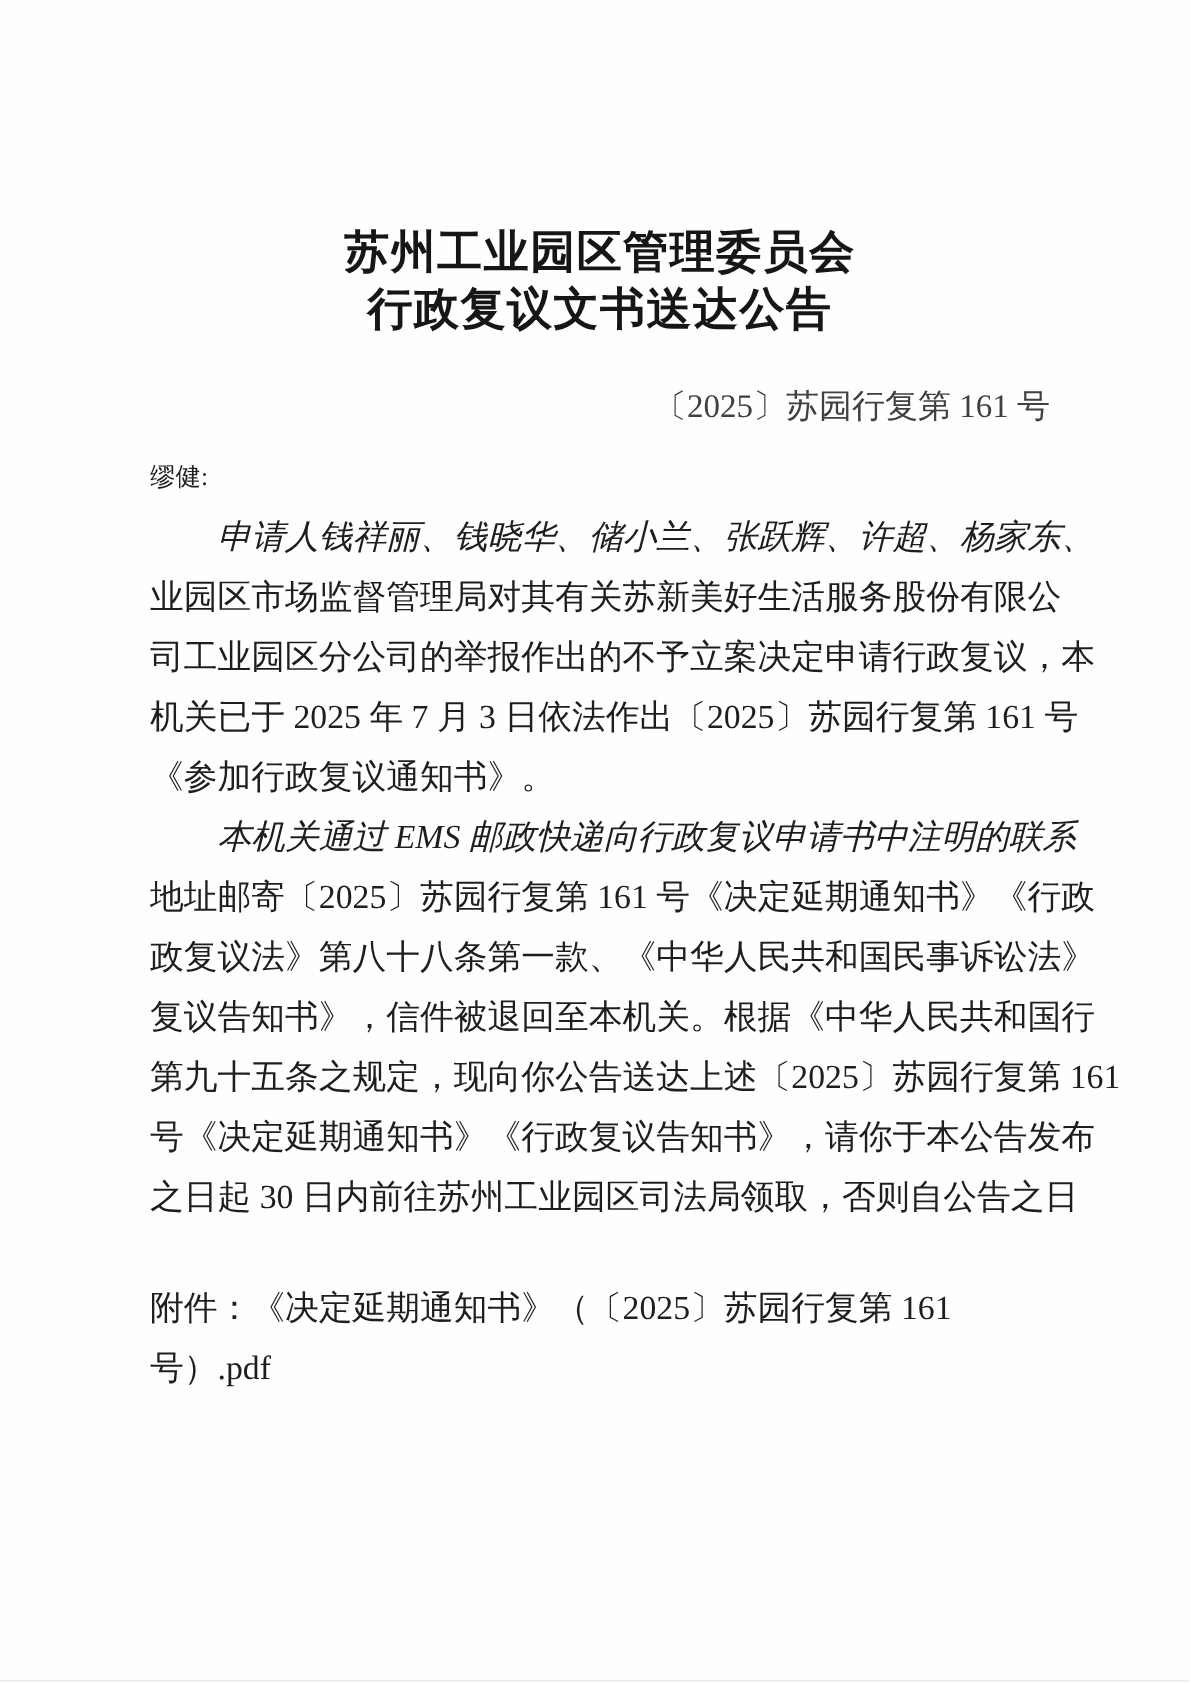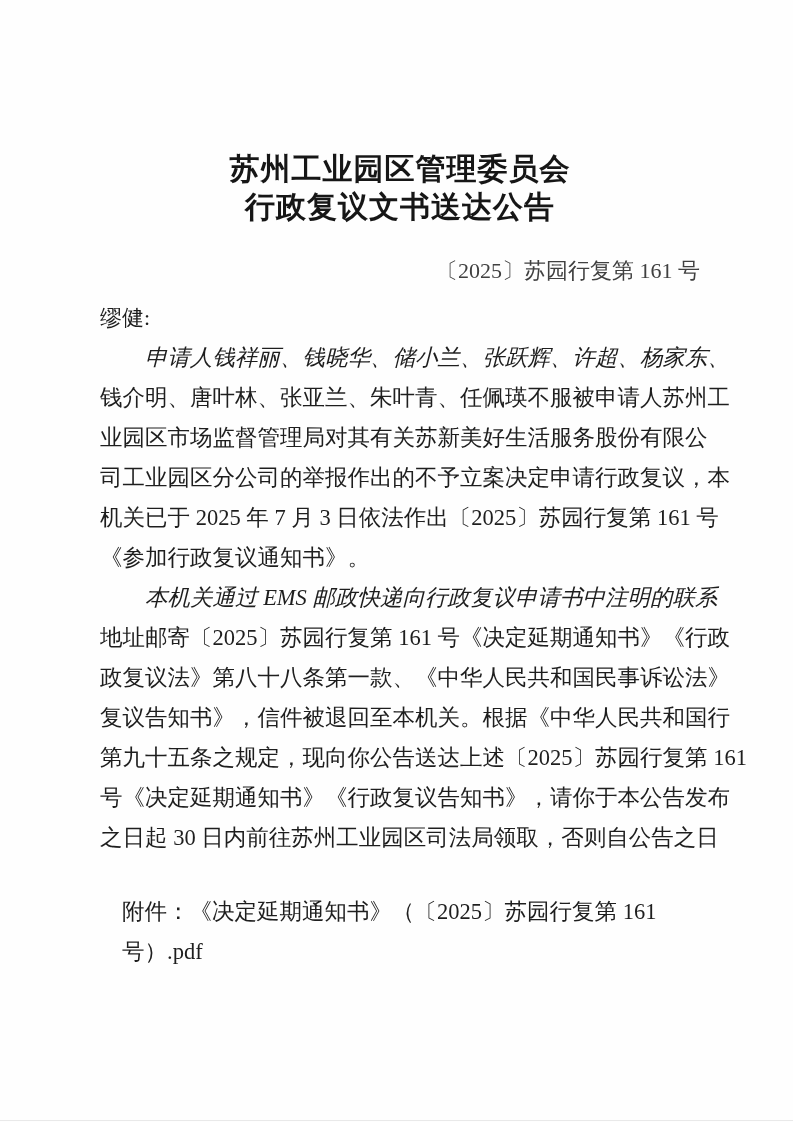--- a/index.html
+++ b/index.html
@@ -38,21 +38,21 @@
   }
   .doc-number {
     margin-top: 30px;
     text-align: right;
     font-size: 22px;
     line-height: 30px;
     color: #404040;
   }
   .addressee {
     margin-top: 12px;
-    font-size: 22px;
+    font-size: 17px;
     line-height: 40px;
     text-align: left;
   }
   .body-block { }
   .line {
     font-size: 22.5px;
     line-height: 40px;
     text-align: justify;
     text-align-last: justify;
     white-space: nowrap;        
@@ -62,41 +62,39 @@
   }
   .line.ind {
     text-indent: 2em;           
     font-style: italic;
   }
   .attachment {
     margin-top: 34px;
     font-size: 22.5px;
     line-height: 40px;
     text-align: left;
-    margin-left: 22px;
   }
 </style>
 </head>
 <body>
 
 <div class="page">
   <div class="content">
 
     <div class="title-block">
       <div>苏州工业园区管理委员会</div>
       <div>行政复议文书送达公告</div>
     </div>
 
     <div class="doc-number">〔2025〕苏园行复第 161 号</div>
 
     <div class="addressee">缪健:</div>
 
     <div class="body-block">
       <div class="line ind">申请人钱祥丽、钱晓华、储小兰、张跃辉、许超、杨家东、</div>
-      <div class="line">钱介明、唐叶林、张亚兰、朱叶青、任佩瑛不服被申请人苏州工</div>
       <div class="line">业园区市场监督管理局对其有关苏新美好生活服务股份有限公</div>
       <div class="line">司工业园区分公司的举报作出的不予立案决定申请行政复议，本</div>
       <div class="line">机关已于 2025 年 7 月 3 日依法作出〔2025〕苏园行复第 161 号</div>
       <div class="line pend">《参加行政复议通知书》。</div>
 
       <div class="line ind">本机关通过 EMS 邮政快递向行政复议申请书中注明的联系</div>
       <div class="line">地址邮寄〔2025〕苏园行复第 161 号《决定延期通知书》《行政</div>
       <div class="line">政复议法》第八十八条第一款、《中华人民共和国民事诉讼法》</div>
       <div class="line">复议告知书》，信件被退回至本机关。根据《中华人民共和国行</div>
       <div class="line">第九十五条之规定，现向你公告送达上述〔2025〕苏园行复第 161</div>

